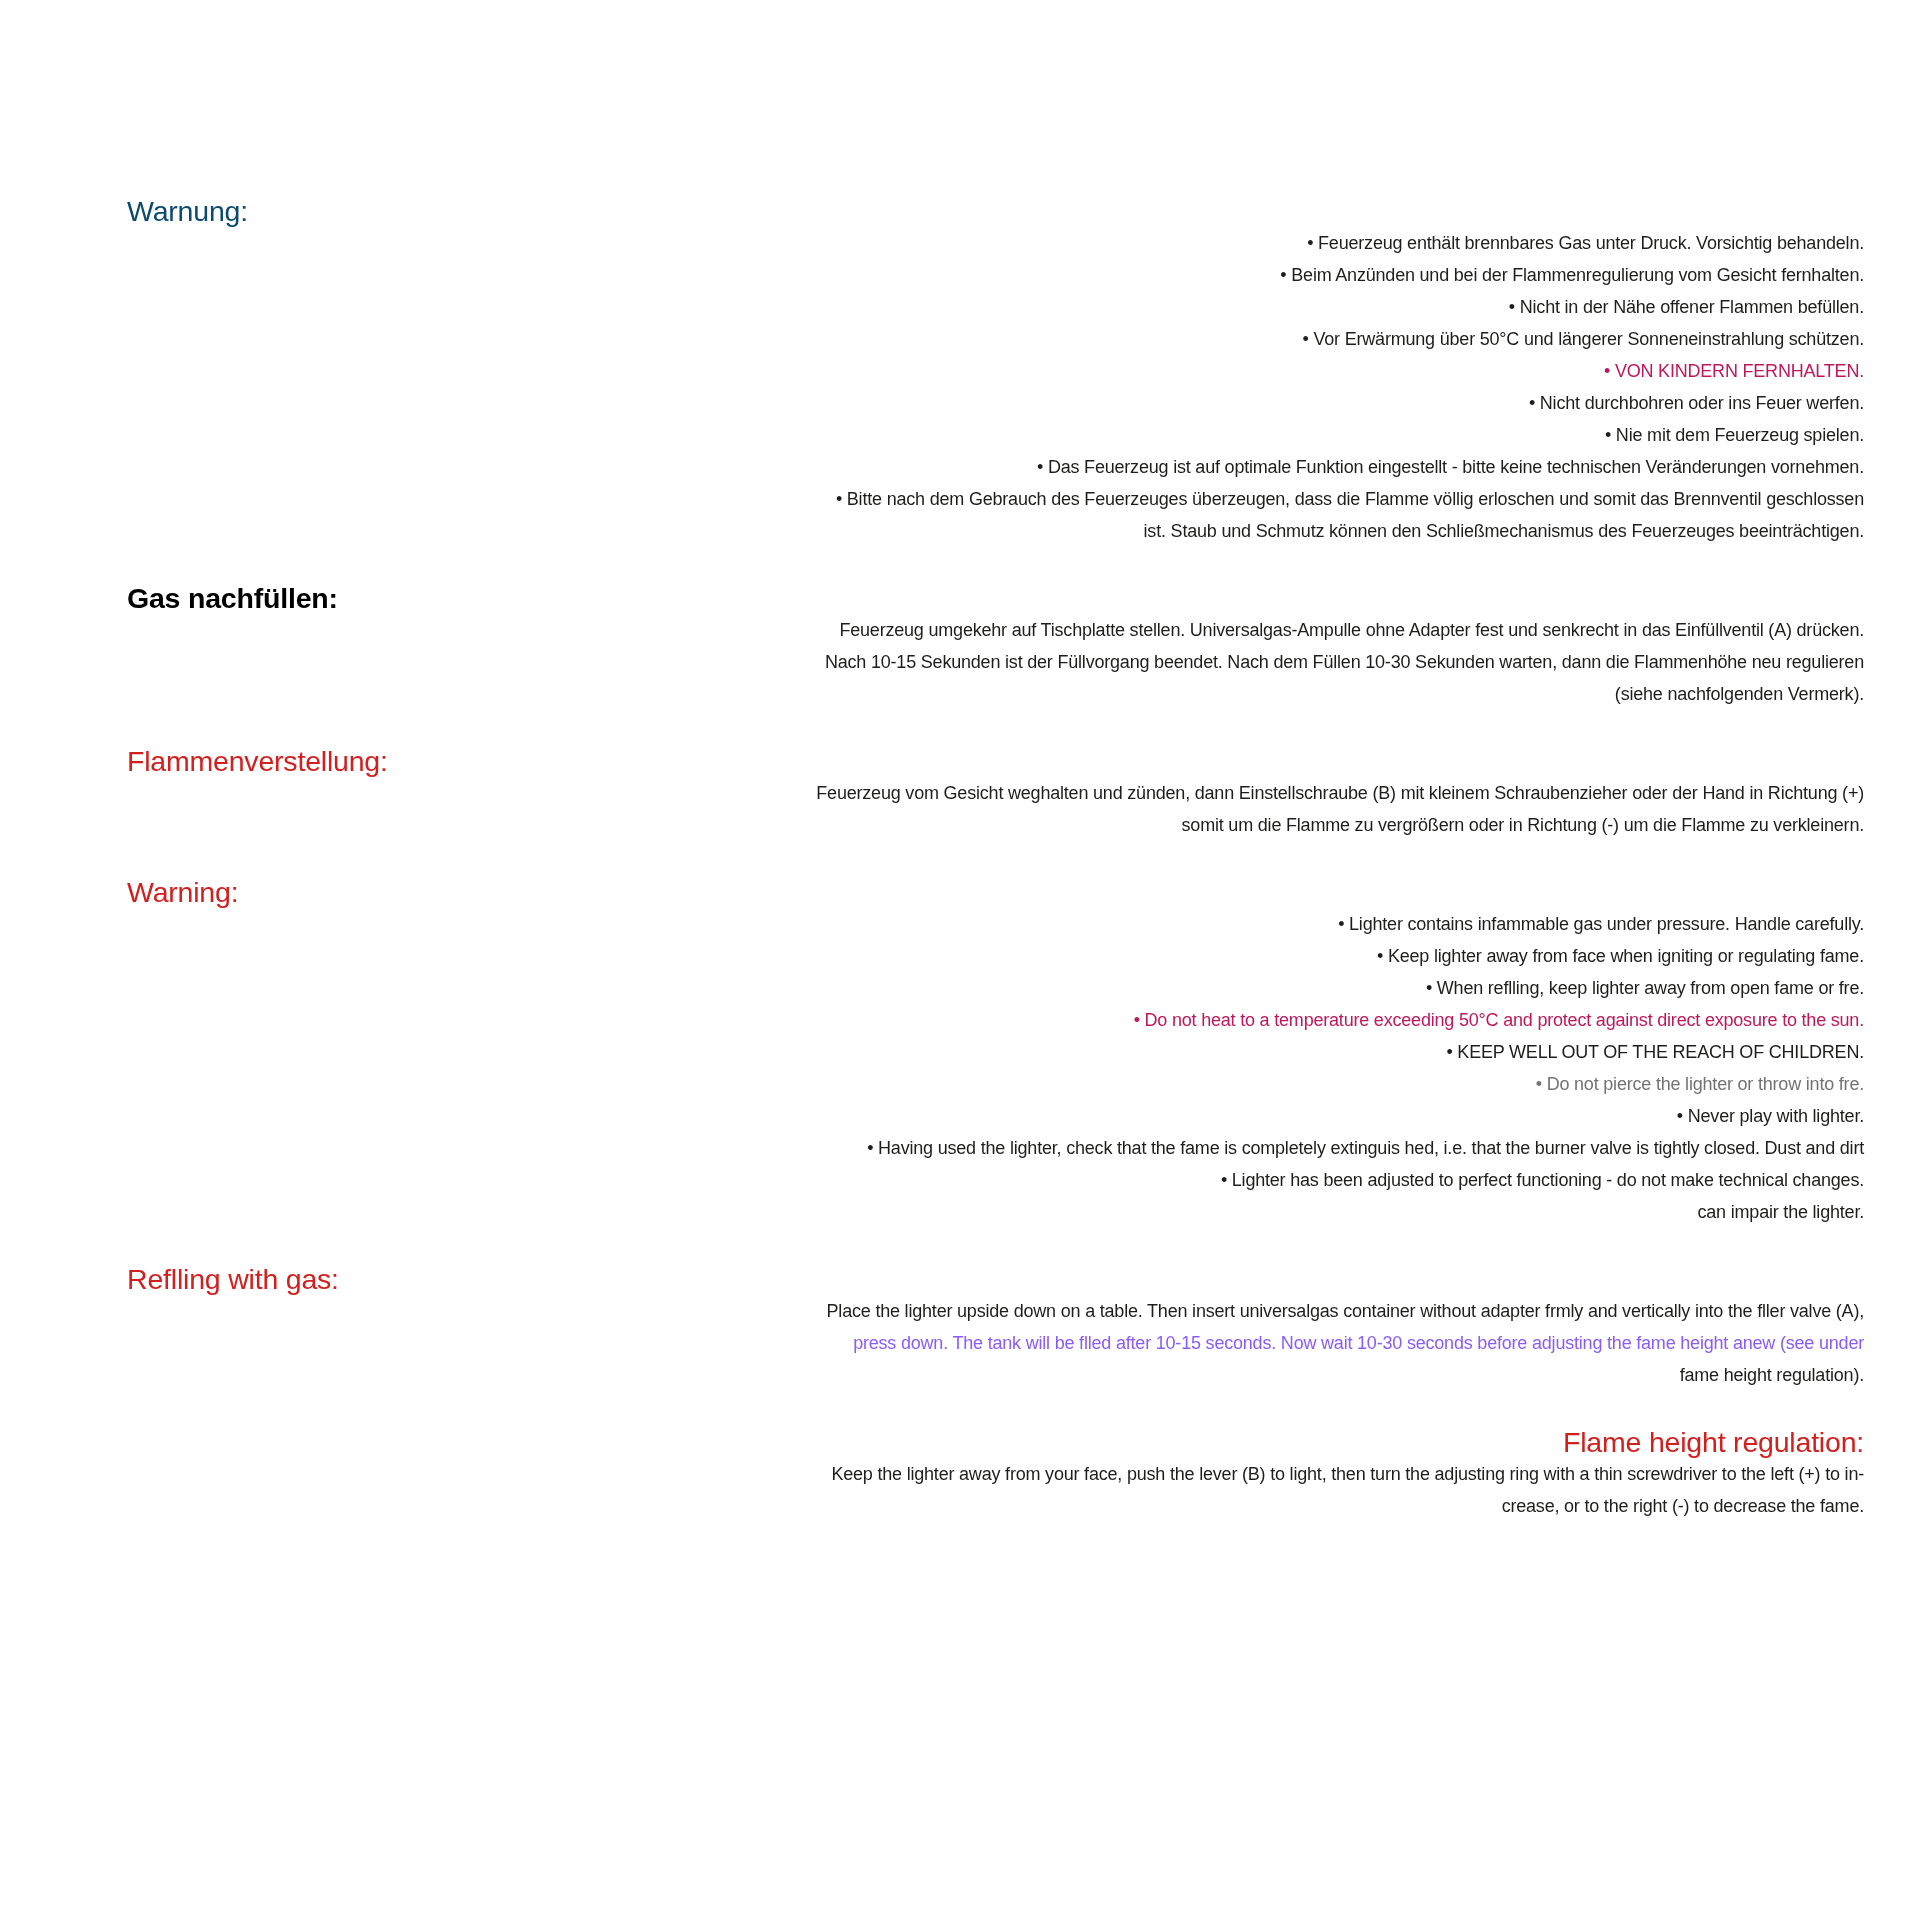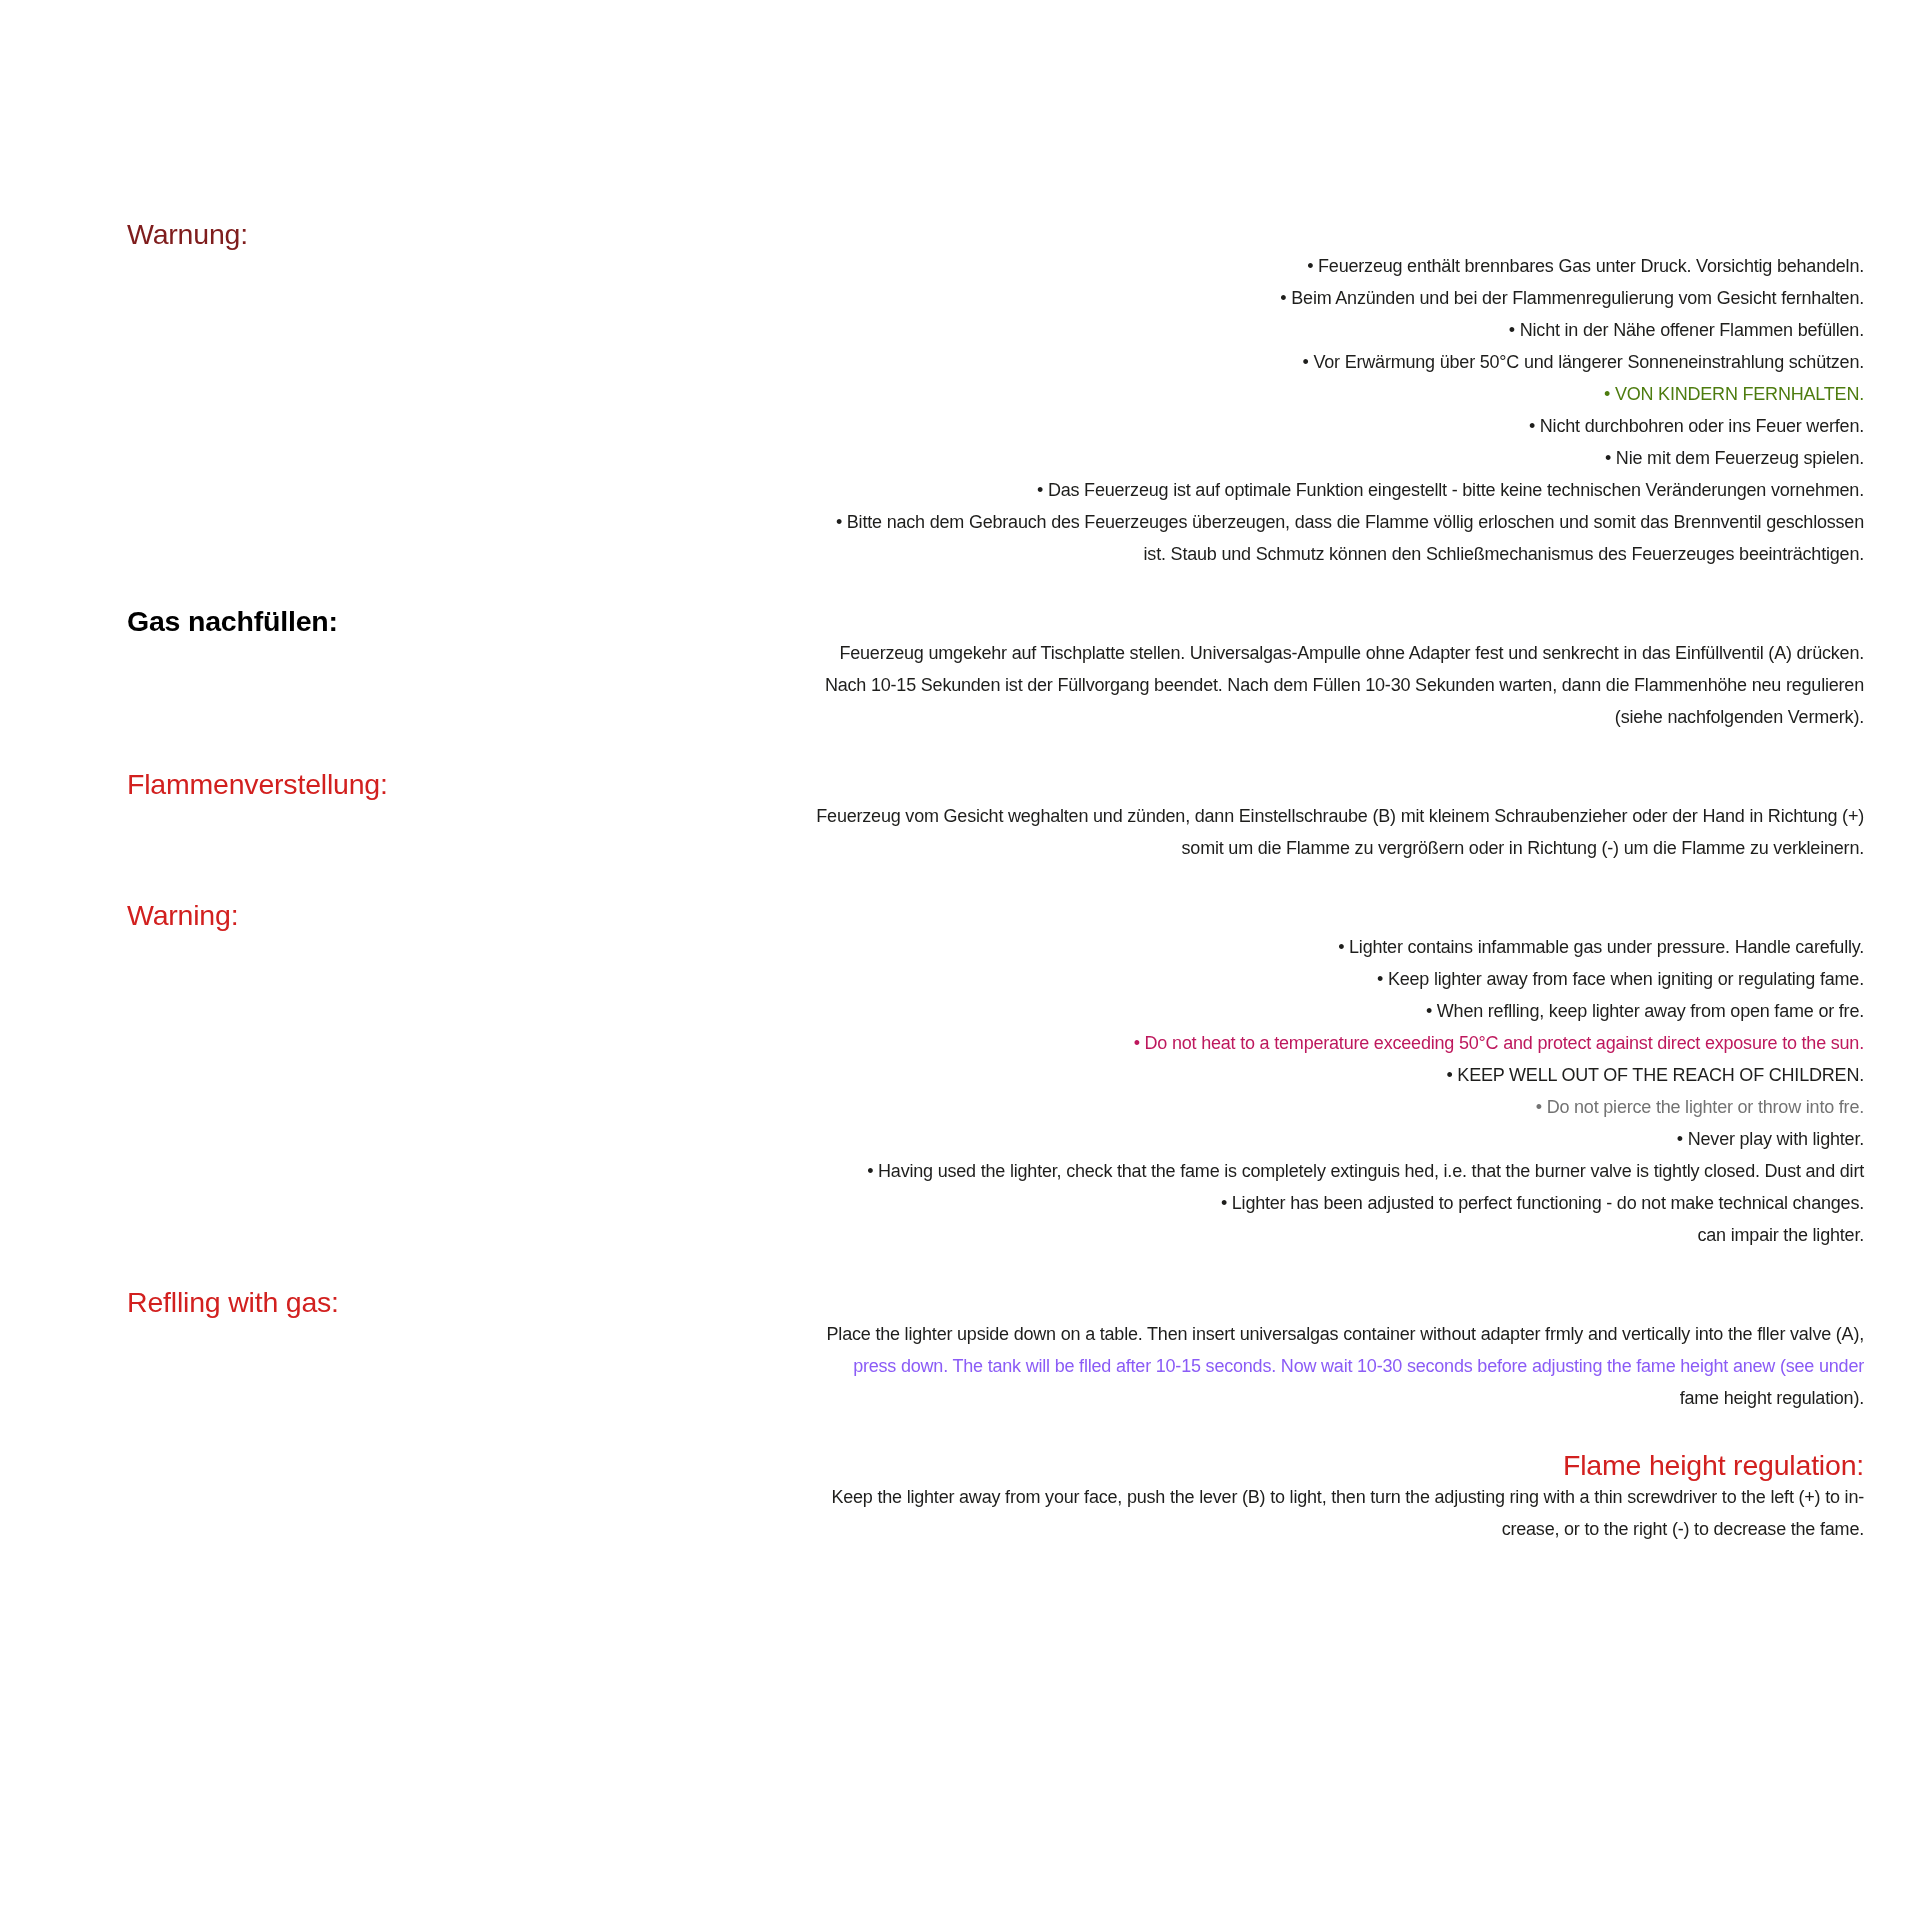--- a/index.html
+++ b/index.html
@@ -36,26 +36,26 @@
     white-space: pre;
     text-align: right;
   }
 </style>
 </head>
 <body style="background: rgb(255, 255, 255);">
 
 <main>
   <div id="sections">
   <section class="sec">
-    <div class="heading" style="color: #7f1d1d; margin-top: 23px;">Warnung:</div>
+    <div class="heading" style="color: #0c4a6e;">Warnung:</div>
   <div class="line" style="color: rgb(30, 30, 28);">• Feuerzeug enthält brennbares Gas unter Druck. Vorsichtig behandeln.</div>
         <div class="line" style="color: rgb(30, 30, 28);">• Beim Anzünden und bei der Flammenregulierung vom Gesicht fernhalten.</div>
         <div class="line" style="color: rgb(30, 30, 28);">• Nicht in der Nähe offener Flammen befüllen.</div>
         <div class="line" style="color: rgb(30, 30, 28);">• Vor Erwärmung über 50°C und längerer Sonneneinstrahlung schützen.</div>
-        <div class="line" style="color: #4d7c0f;">• VON KINDERN FERNHALTEN.</div>
+        <div class="line" style="color: #be185d;">• VON KINDERN FERNHALTEN.</div>
         <div class="line" style="color: rgb(30, 30, 28);">• Nicht durchbohren oder ins Feuer werfen.</div>
         <div class="line" style="color: rgb(30, 30, 28);">• Nie mit dem Feuerzeug spielen.</div>
         <div class="line" style="color: rgb(30, 30, 28);">• Das Feuerzeug ist auf optimale Funktion eingestellt - bitte keine technischen Veränderungen vornehmen.</div>
         <div class="line" style="color: rgb(30, 30, 28);">• Bitte nach dem Gebrauch des Feuerzeuges überzeugen, dass die Flamme völlig erloschen und somit das Brennventil geschlossen</div>
         <div class="line" style="color: rgb(30, 30, 28);">  ist. Staub und Schmutz können den Schließmechanismus des Feuerzeuges beeinträchtigen.</div>
       </section>
 
   <section class="sec">
     <div class="heading" style="color: #000000; font-weight: bold;">Gas nachfüllen:</div>
   <div class="line" style="color: rgb(30, 30, 28);">Feuerzeug umgekehr auf Tischplatte stellen. Universalgas-Ampulle ohne Adapter fest und senkrecht in das Einfüllventil (A) drücken.</div>

